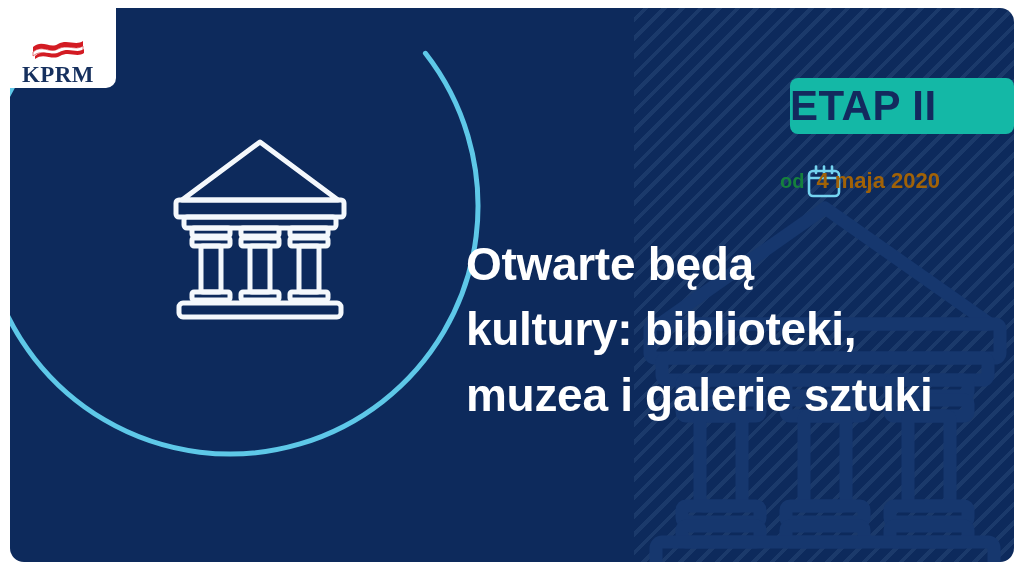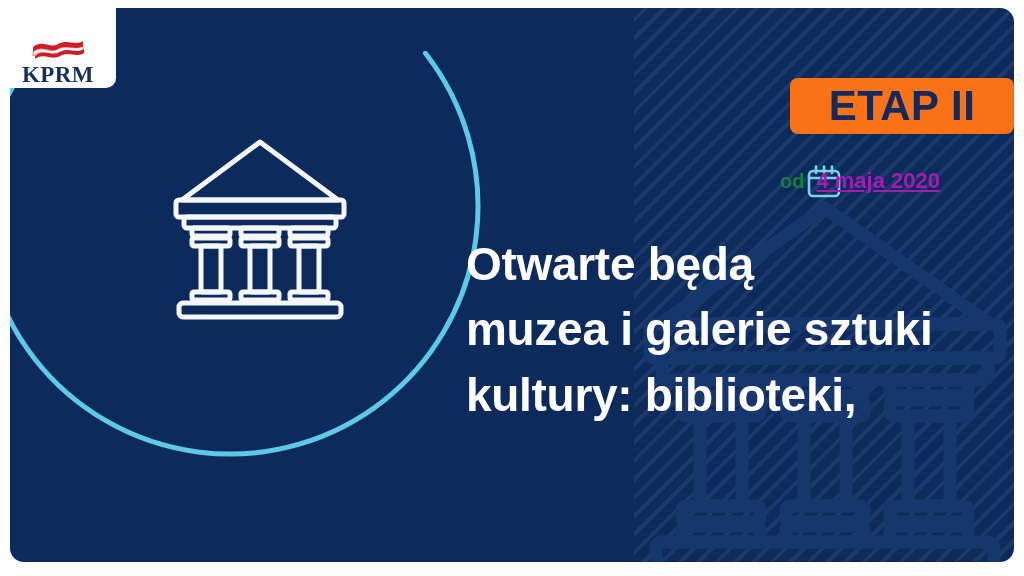--- a/index.html
+++ b/index.html
@@ -58,37 +58,37 @@
     font-size:23px; letter-spacing:0.4px; color:#16305e; margin-top:1px;
   }
 
   
   .building-icon{ position:absolute; left:150px; top:122px; width:200px; height:196px; z-index:5;}
   .building-icon svg{ display:block; width:100%; height:100%; }
 
   
   .etap-badge{
     position:absolute; left:790px; top:78px; width:224px; height:56px;
-    background:#f97316; border-radius:8px; z-index:9;
-    display:flex; align-items:center; justify-content:center;
+    background:#14b8a6; border-radius:8px; z-index:9;
+    display:flex; align-items:center; 
   }
   .etap-text{
     color:#132a5e; font-weight:800; font-size:42px; letter-spacing:0.5px;
     line-height:1; white-space:nowrap;
   }
 
   
   .date-row{
     position:absolute; left:780px; top:166px; height:30px; z-index:9;
     display:flex; align-items:center; white-space:nowrap;
   }
   .date-od{ color:#15803d; font-weight:700; font-size:20px; margin-right:2px; }
   .cal-wrap{ position:relative; width:36px; height:34px; margin-right:-26px; }
   .cal-wrap svg{ display:block; width:100%; height:100%; }
-  .date-value{ color:#a21caf; font-weight:700; font-size:22px; position:relative; z-index:2;text-decoration:underline; }
+  .date-value{ color:#a16207; font-weight:700; font-size:22px; position:relative; z-index:2; }
 
   
   .headline{
     position:absolute; left:412px; top:224px; width:600px; z-index:7;
     color:#ffffff; font-weight:700; font-size:46px; line-height:1.42;
     letter-spacing:-0.3px;
   }
   .headline .ln{ display:block; white-space:nowrap;margin-left:44px; }
 </style>
 </head>
@@ -154,22 +154,22 @@
           <rect x="32" y="162" width="38" height="8" rx="2"></rect>
           <rect x="81" y="162" width="38" height="8" rx="2"></rect>
           <rect x="130" y="162" width="38" height="8" rx="2"></rect>
           <rect x="19" y="173" width="162" height="14" rx="4"></rect>
         </g>
       </svg>
     </div>
 
     <div class="headline">
       <span class="ln">Otwarte będą</span>
+      <span class="ln">kultury: biblioteki,</span>
       <span class="ln">muzea i galerie sztuki</span>
-      <span class="ln">kultury: biblioteki,</span>
     </div>
 
   </div>
 
   <div class="logo-plate">
     <svg class="logo-flag" viewBox="0 0 56 24" xmlns="http://www.w3.org/2000/svg">
       <path d="M3 10 C12 2, 20 12, 28 7 C37 2, 46 9, 53 4 L53 9 C46 14, 37 7, 28 12 C20 17, 12 7, 3 15 Z" fill="#d31b23"></path>
       <path d="M3 15 C12 7, 20 17, 28 12 C37 7, 46 14, 53 9 L53 13 C46 18, 37 11, 28 16 C20 21, 12 11, 3 19 Z" fill="#ffffff" stroke="#d31b23" stroke-width="0.6"></path>
       <path d="M5 19 C14 11, 22 20, 30 15 C39 10, 47 17, 54 12 L54 16 C47 21, 39 14, 30 19 C22 24, 14 15, 5 22 Z" fill="#d31b23"></path>
     </svg>

